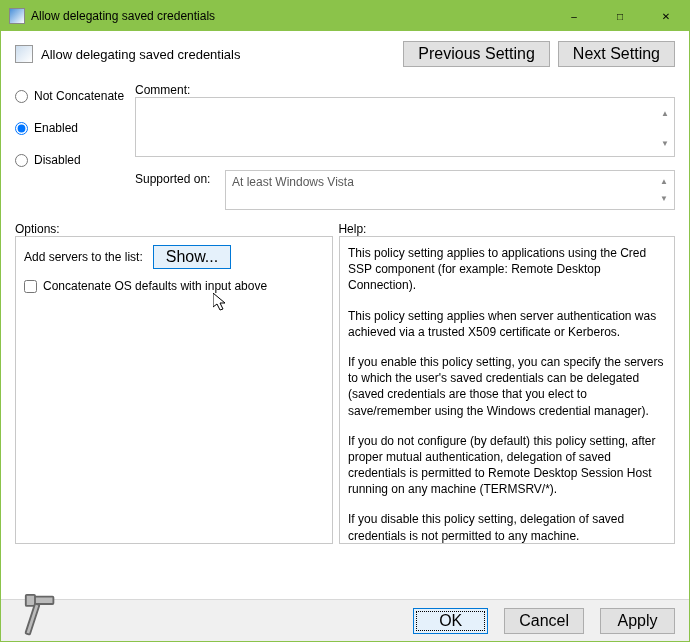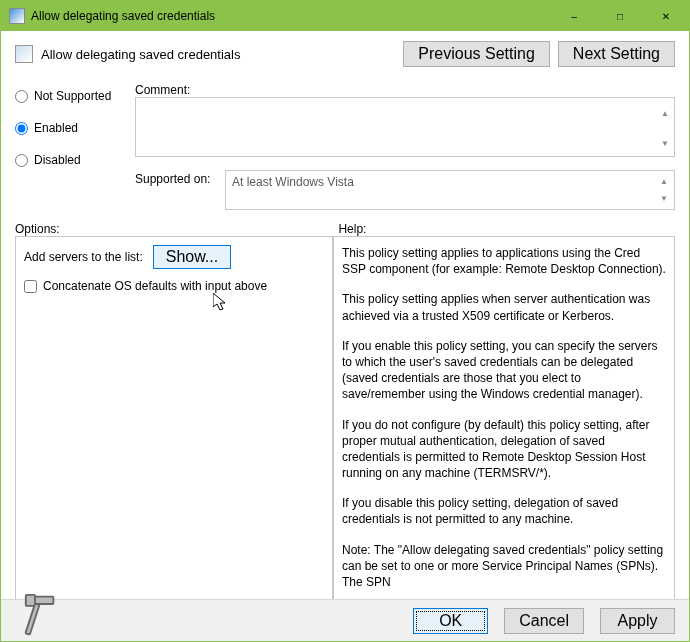--- a/index.html
+++ b/index.html
@@ -81,21 +81,21 @@
     padding:4px 14px 4px 6px;
     color:#5a5a5a;
     background:#fff;
     position:relative;
   }
   .spin { position:absolute; right:2px; top:2px; bottom:2px; width:16px; display:flex; flex-direction:column; }
   .spin .s { flex:1; display:flex; align-items:center; justify-content:center; color:#888; font-size:8px;}
 
   .panes-labels { display:flex; margin:12px 0 0 0; }
   .panes-labels .l { width: 49%; }
-  .panes { display:flex; height: 364px; border-radius: 14px; }
+  .panes { display:flex; gap:6px; height: 308px; border-radius: 14px; }
   .pane {
     border:1px solid #c8c8c8;
     flex:1;
     padding:8px;
     overflow:auto;
     background:#fff;
   }
   .pane.left { flex: 0 0 318px; }
   .add-row { display:flex; align-items:center; gap:10px; margin-bottom:10px;}
   .show-btn {
@@ -155,21 +155,21 @@
     <span class="header-icon"></span>
     <span class="header-title">Allow delegating saved credentials</span>
     <button class="btn">Previous Setting</button>
     <button class="btn">Next Setting</button>
   </div>
 
   <div class="setting-row">
     <div class="radios">
       <label class="radio-line">
         <input type="radio" name="st" style="">
-        <span>Not Supported</span>
+        <span>Not Concatenate</span>
       </label>
       <label class="radio-line">
         <input type="radio" name="st" checked="" style="">
         <span>Enabled</span>
       </label>
       <label class="radio-line">
         <input type="radio" name="st" style="">
         <span>Disabled</span>
       </label>
     </div>

